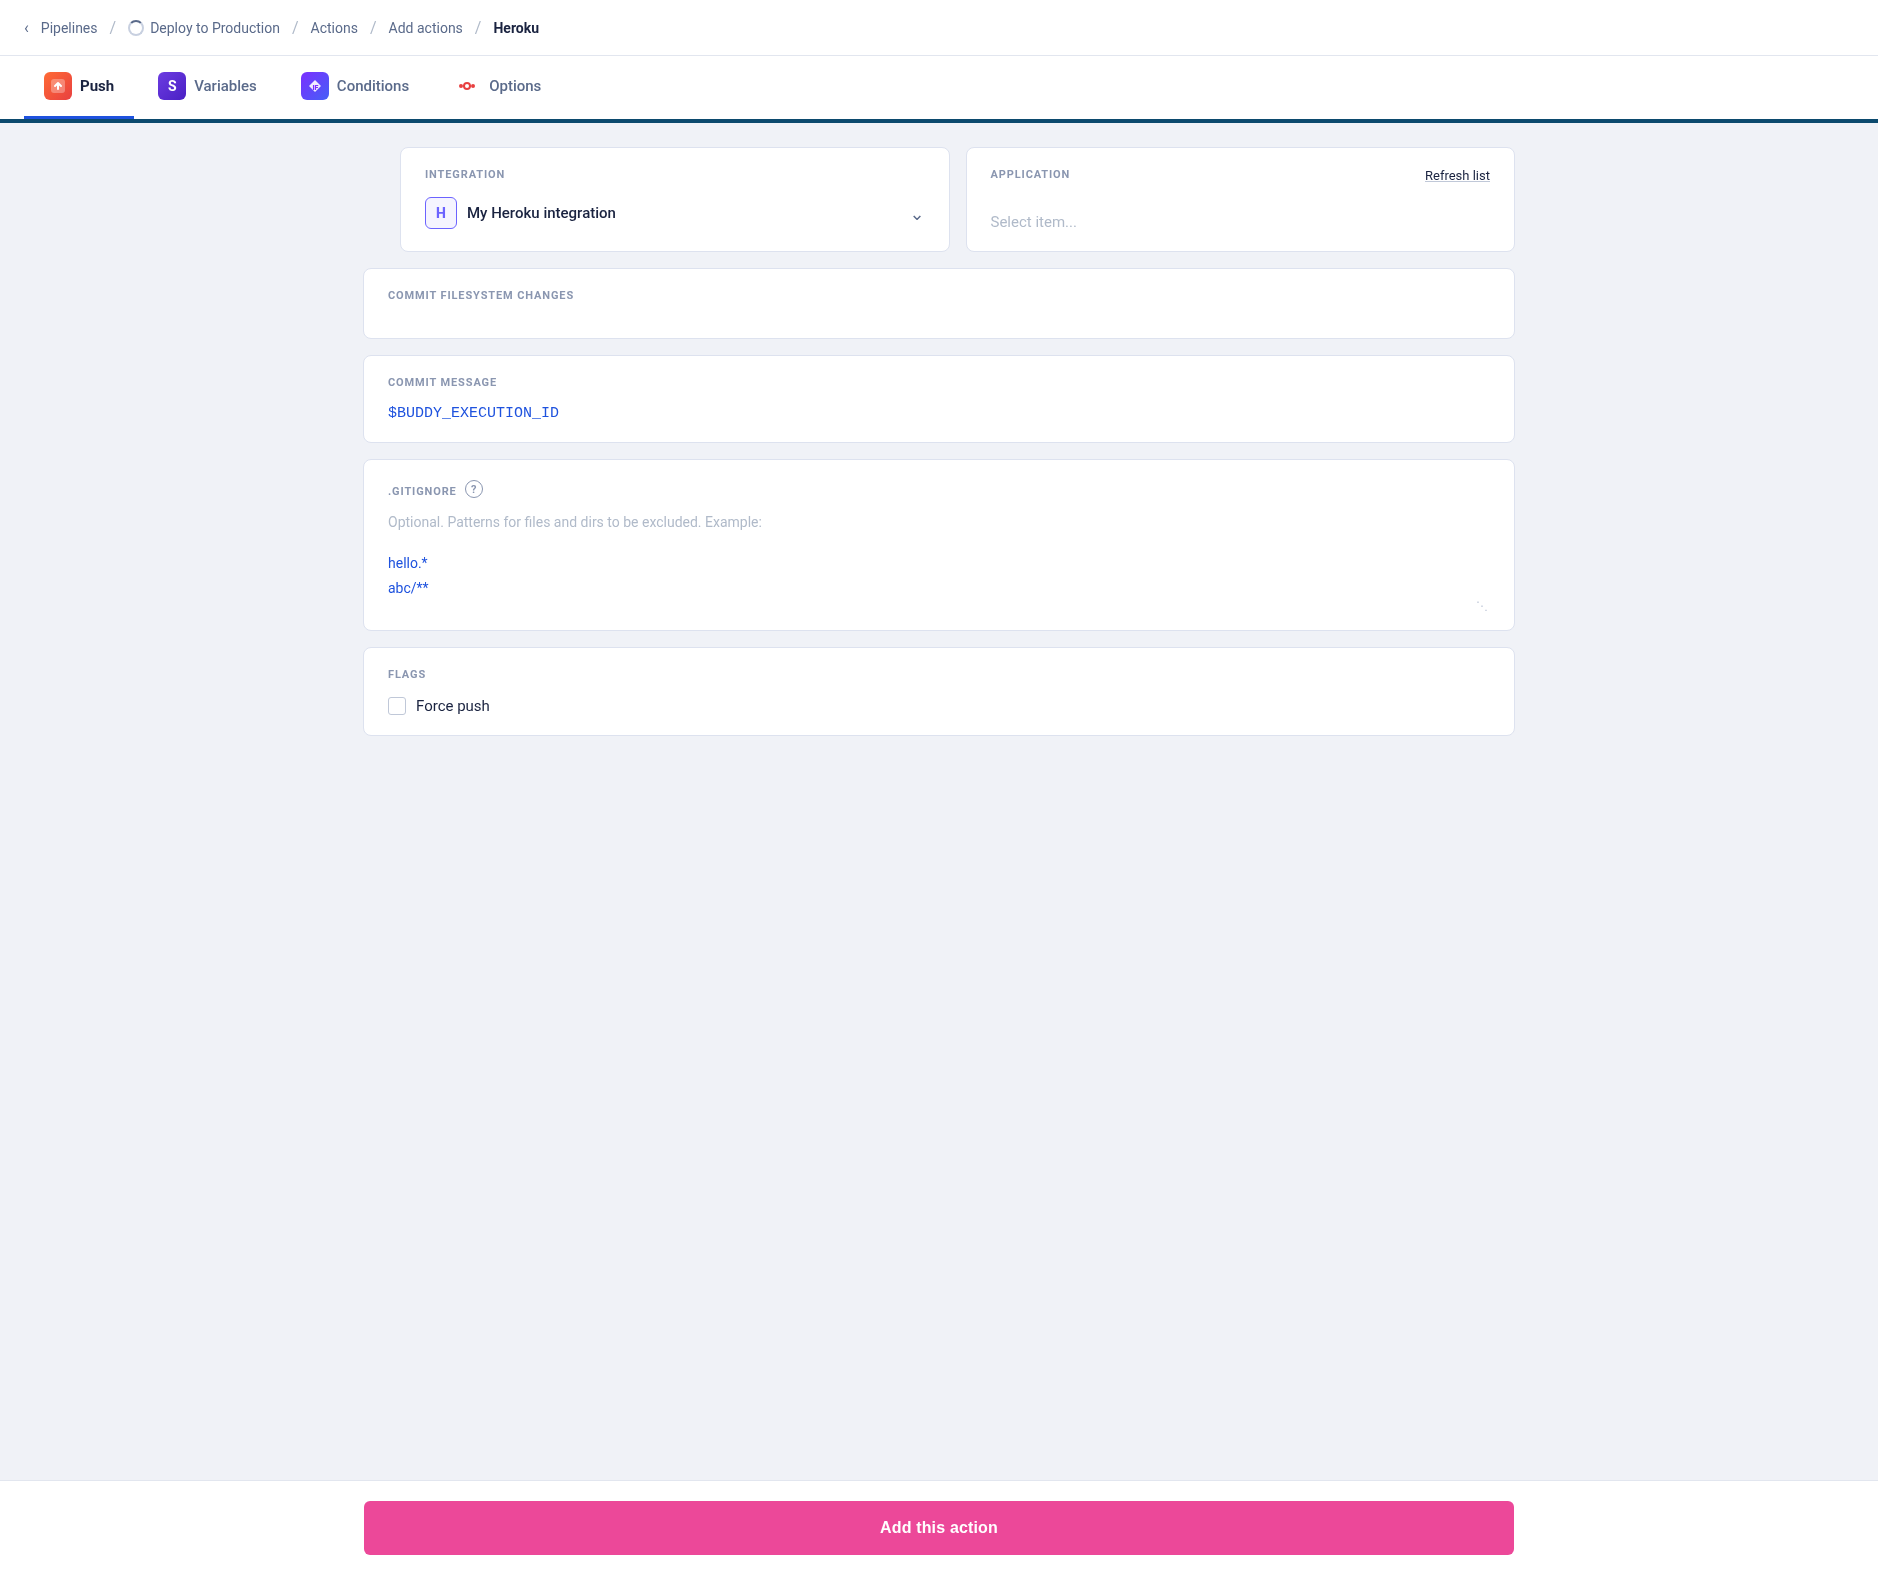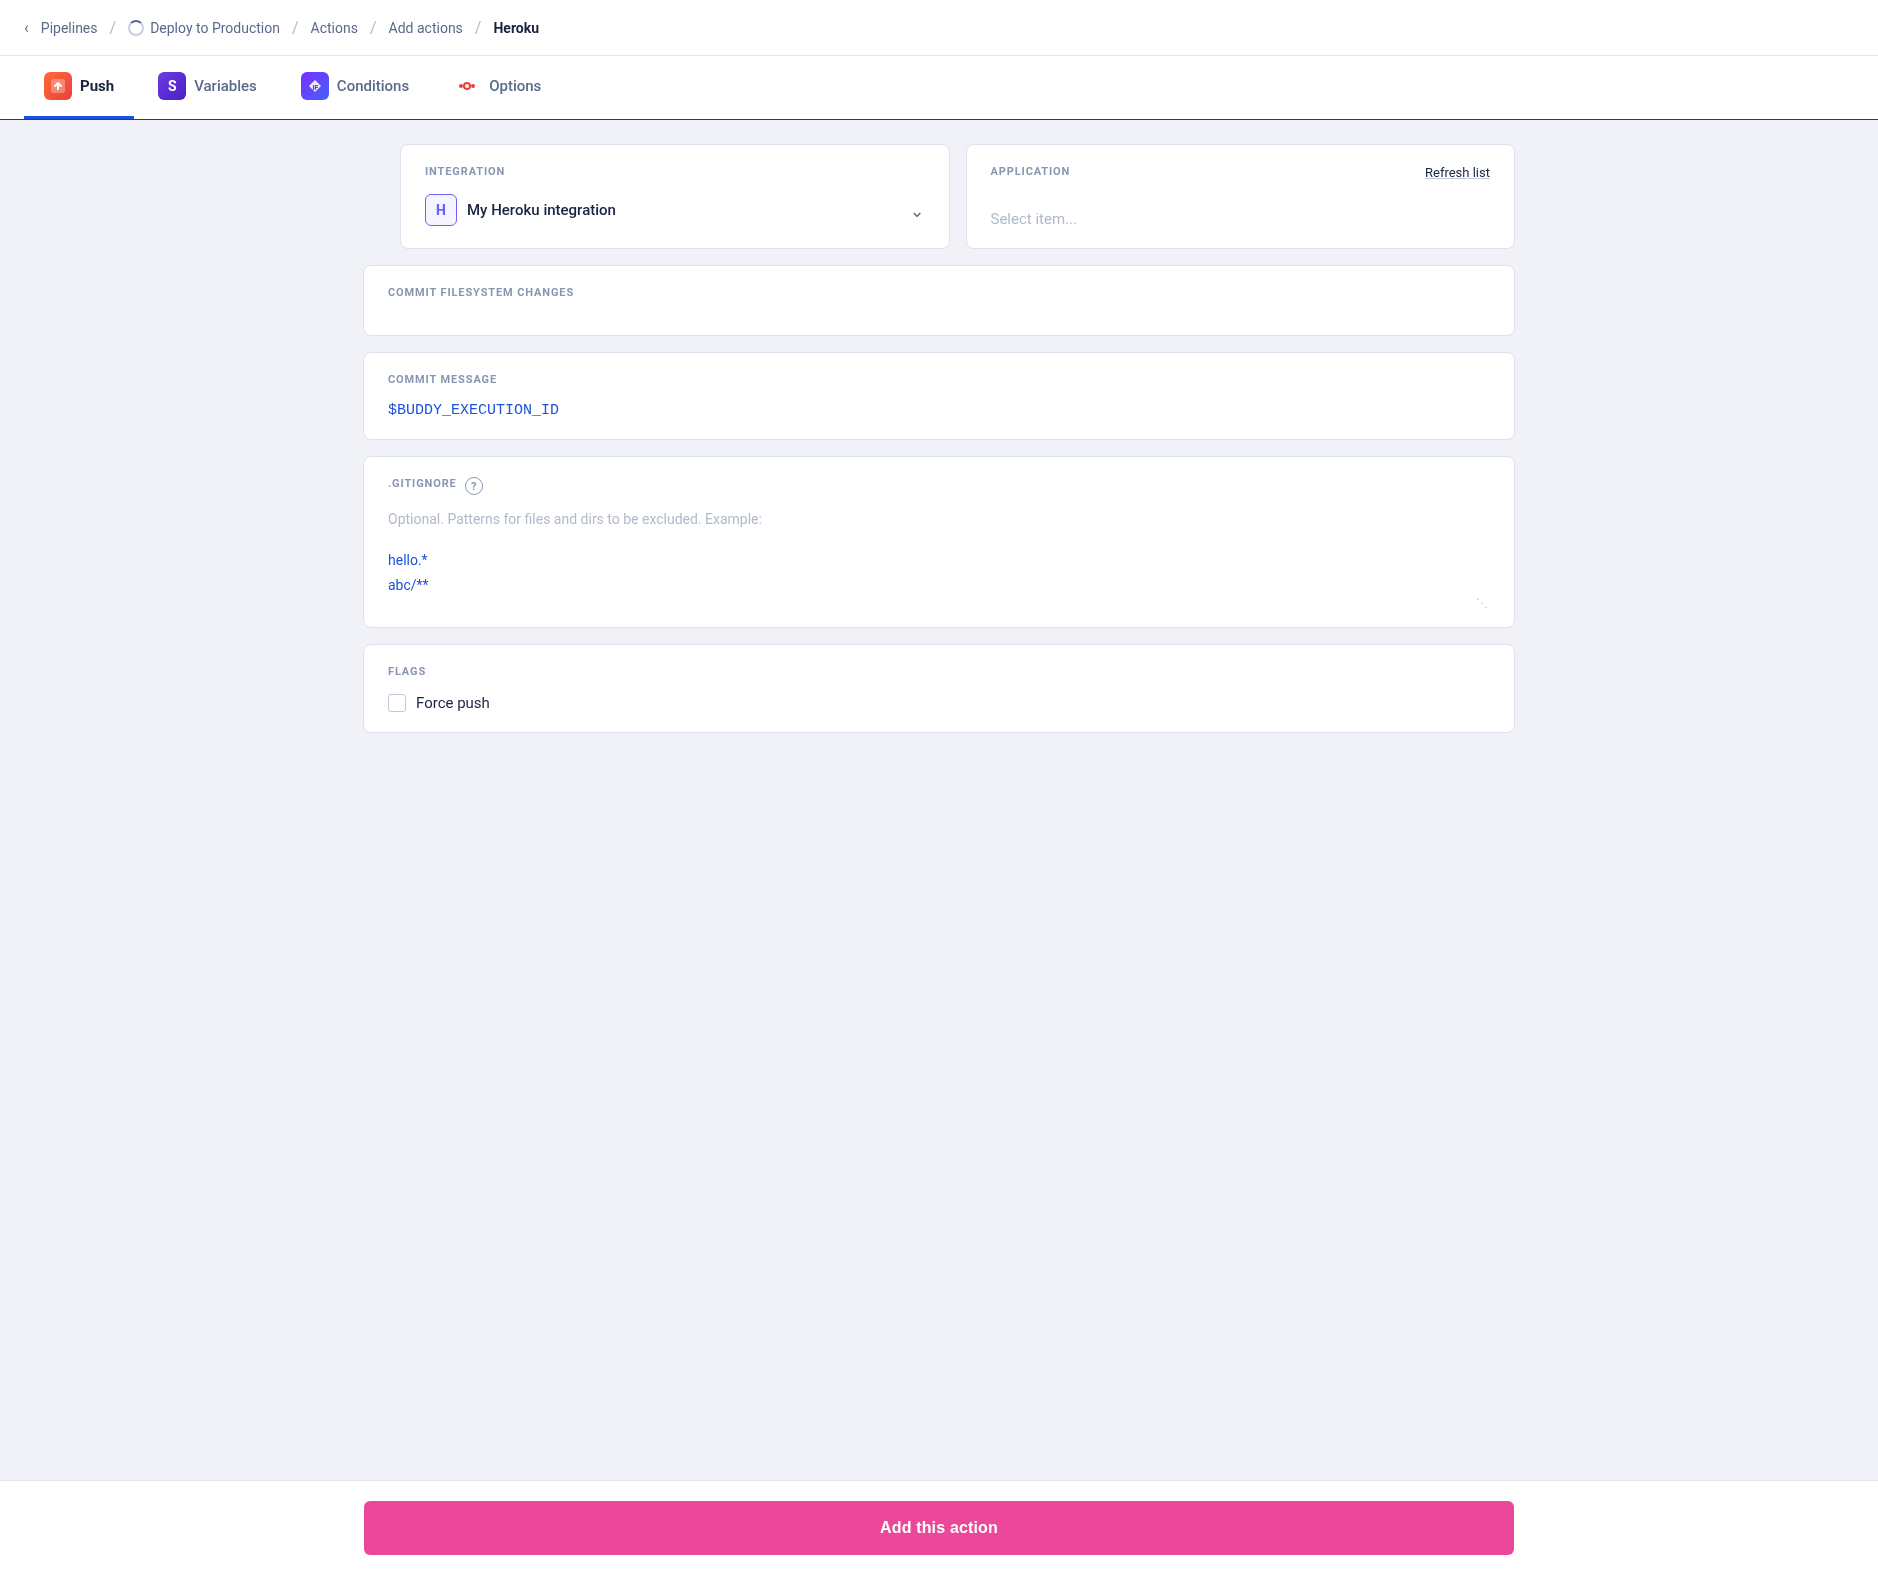--- a/index.html
+++ b/index.html
@@ -52,21 +52,21 @@
       border-top-color: #5a6a8a;
       border-radius: 50%;
       display: inline-block;
       animation: spin 1s linear infinite;
     }
     @keyframes spin { to { transform: rotate(360deg); } }
 
     
     .tabs-bar {
       background: #fff;
-      border-bottom: 1px solid #0c4a6e;
+      border-bottom: 4px solid #0c4a6e;
       padding: 0 24px;
       display: flex;
       align-items: center;
       gap: 4px;
     }
     .tab {
       display: flex;
       align-items: center;
       gap: 8px;
       padding: 16px 20px;
@@ -225,21 +225,21 @@
     
     .commit-message-text {
       font-size: 15px;
       color: #1e52de;
       font-family: 'Courier New', monospace;
     }
 
     
     .gitignore-header {
       display: flex;
-      align-items: flex-start;
+      align-items: flex-end;
       gap: 8px;
       margin-bottom: 12px;
     }
     .help-circle {
       width: 18px;
       height: 18px;
       border: 1.5px solid #8a96b0;
       border-radius: 50%;
       display: flex;
       align-items: center;

